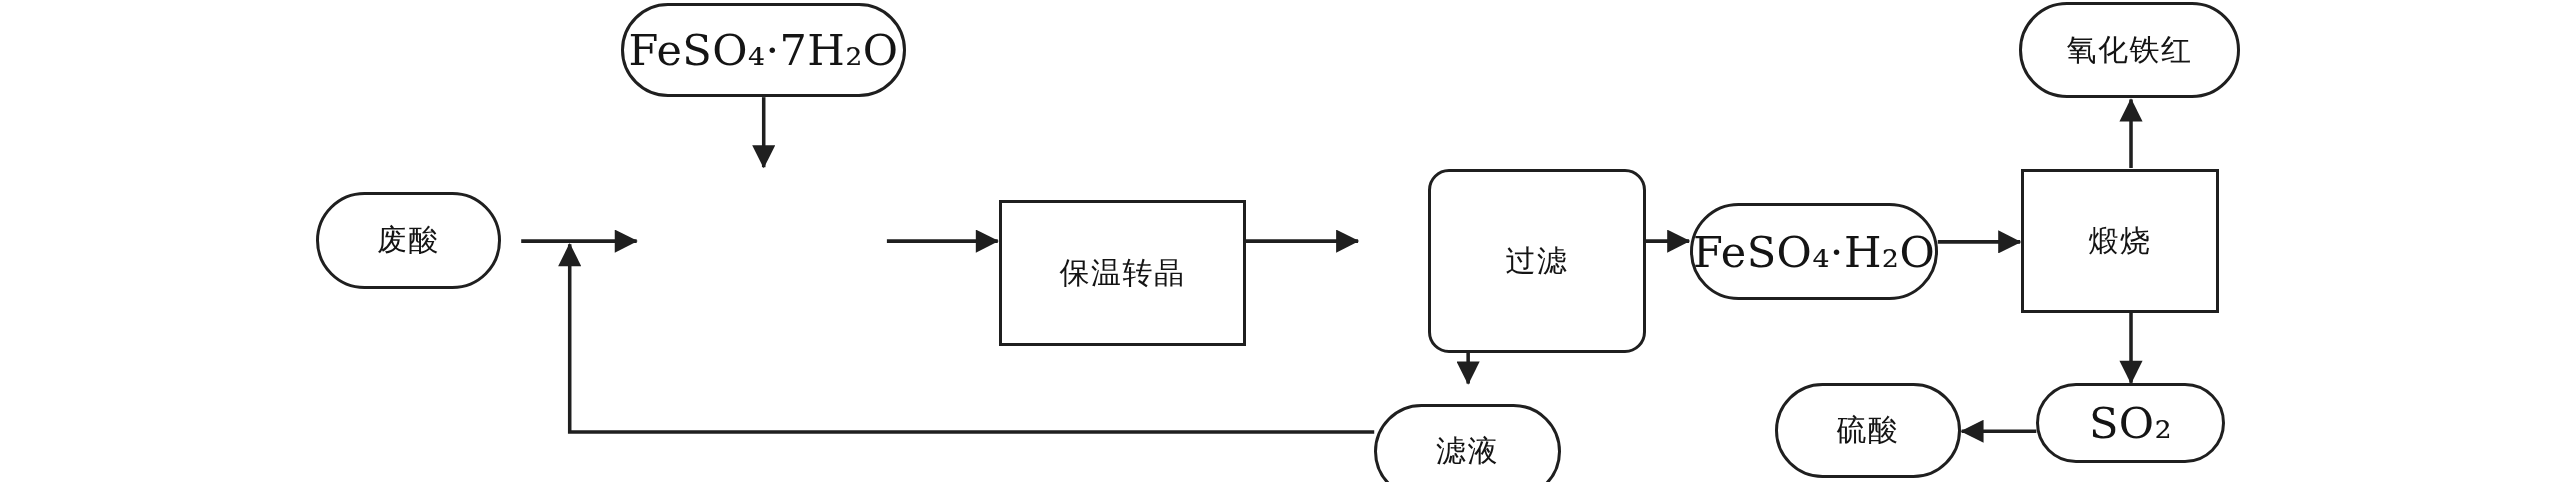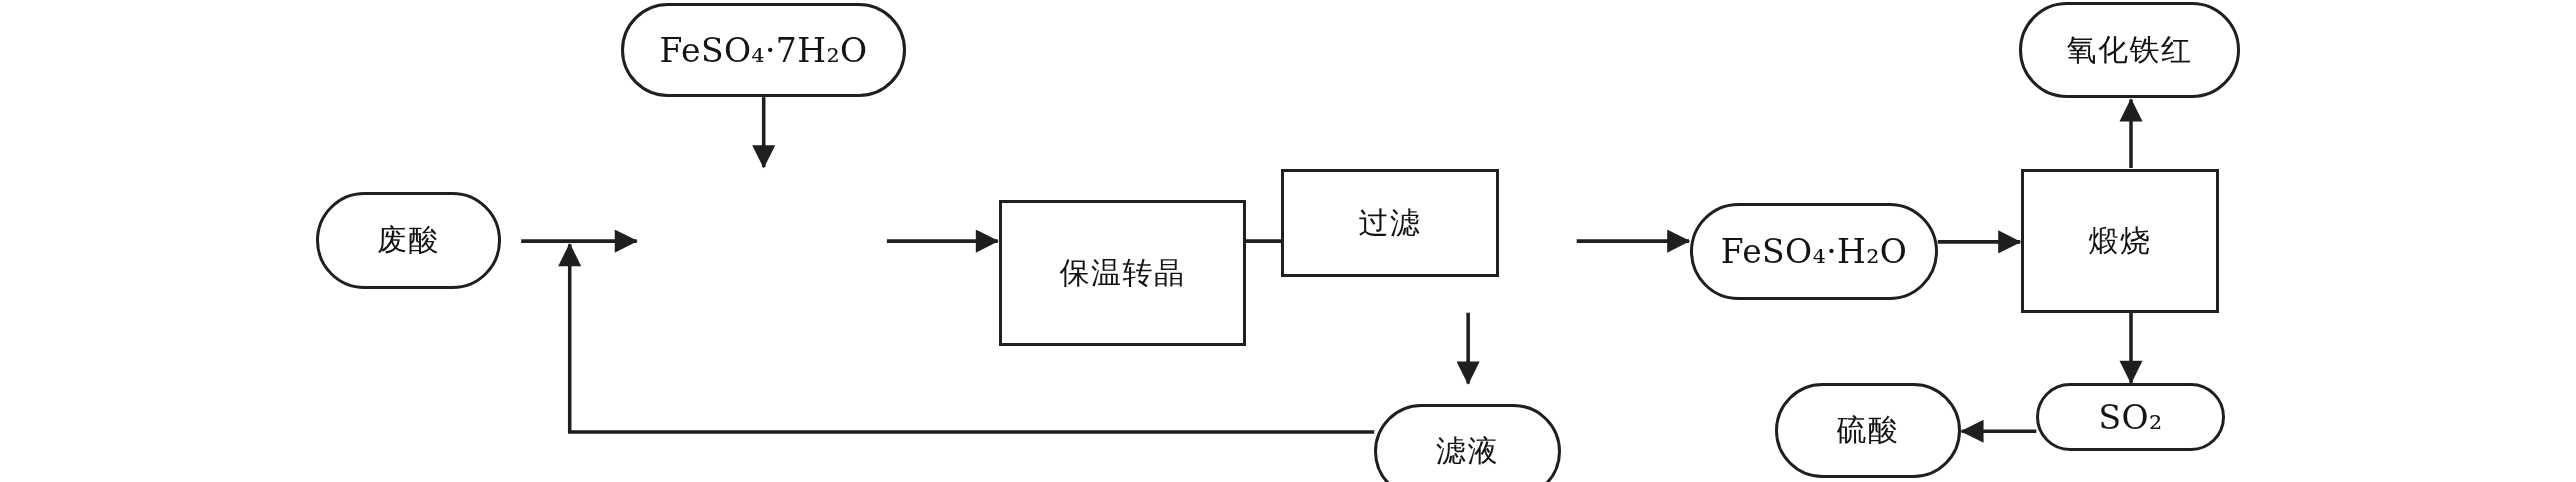--- a/index.html
+++ b/index.html
@@ -28,21 +28,21 @@
     align-items: center;
     justify-content: center;
     background: #ffffff;
     border: 3.5px solid #1f1f1f;
     color: #141414;
     white-space: nowrap;
   }
   .stadium { border-radius: 769px; }
   .process { border-radius: 0; }
   .cn { font-size: 30px; letter-spacing: 1.5px; }
-  .formula { font-size: 33px; letter-spacing: 0.4px; }
+  .formula { font-size: 43px; letter-spacing: 0.4px; }
 </style>
 </head>
 <body>
 
 <div class="canvas">
 
   <svg class="edges" viewBox="0 0 3346 627" xmlns="http://www.w3.org/2000/svg">
     <defs>
       <marker id="ah" viewBox="0 0 10 10" refX="9.5" refY="5" markerWidth="33" markerHeight="30" orient="auto" markerUnits="userSpaceOnUse">
         <path d="M0 0 L10 5 L0 10 Z" fill="#1f1f1f"></path>
@@ -67,21 +67,21 @@
 
   <div class="node stadium cn" style="left:316px; top:192px; width:185px; height:97px;">
     <span>废酸</span>
   </div>
 
 
   <div class="node process cn" style="left:999px; top:169px; width:247px; height:146px;margin-top:31px;">
     <span>保温转晶</span>
   </div>
 
-  <div class="node process cn" style="left:1281px; top:169px; width:218px; height:108px;">
+  <div class="node process cn" style="left:1428px; top:169px; width:218px; height:184px;border-radius:21px;">
     <span>过滤</span>
   </div>
 
   <div class="node stadium formula" style="left:1690px; top:194px; width:248px; height:97px;margin-top:9px;">
     <span>FeSO₄·H₂O</span>
   </div>
 
   <div class="node process cn" style="left:2021px; top:169px; width:198px; height:144px;">
     <span>煅烧</span>
   </div>
@@ -91,18 +91,18 @@
   </div>
 
   <div class="node stadium cn" style="left:1374px; top:404px; width:187px; height:95px;">
     <span>滤液</span>
   </div>
 
   <div class="node stadium cn" style="left:1775px; top:383px; width:186px; height:95px;">
     <span>硫酸</span>
   </div>
 
-  <div class="node stadium formula" style="left:2036px; top:383px; width:189px; height:68px;">
+  <div class="node stadium formula" style="left:2036px; top:383px; width:189px; height:80px;">
     <span>SO₂</span>
   </div>
 
 </div>
 
 
 </body></html>

